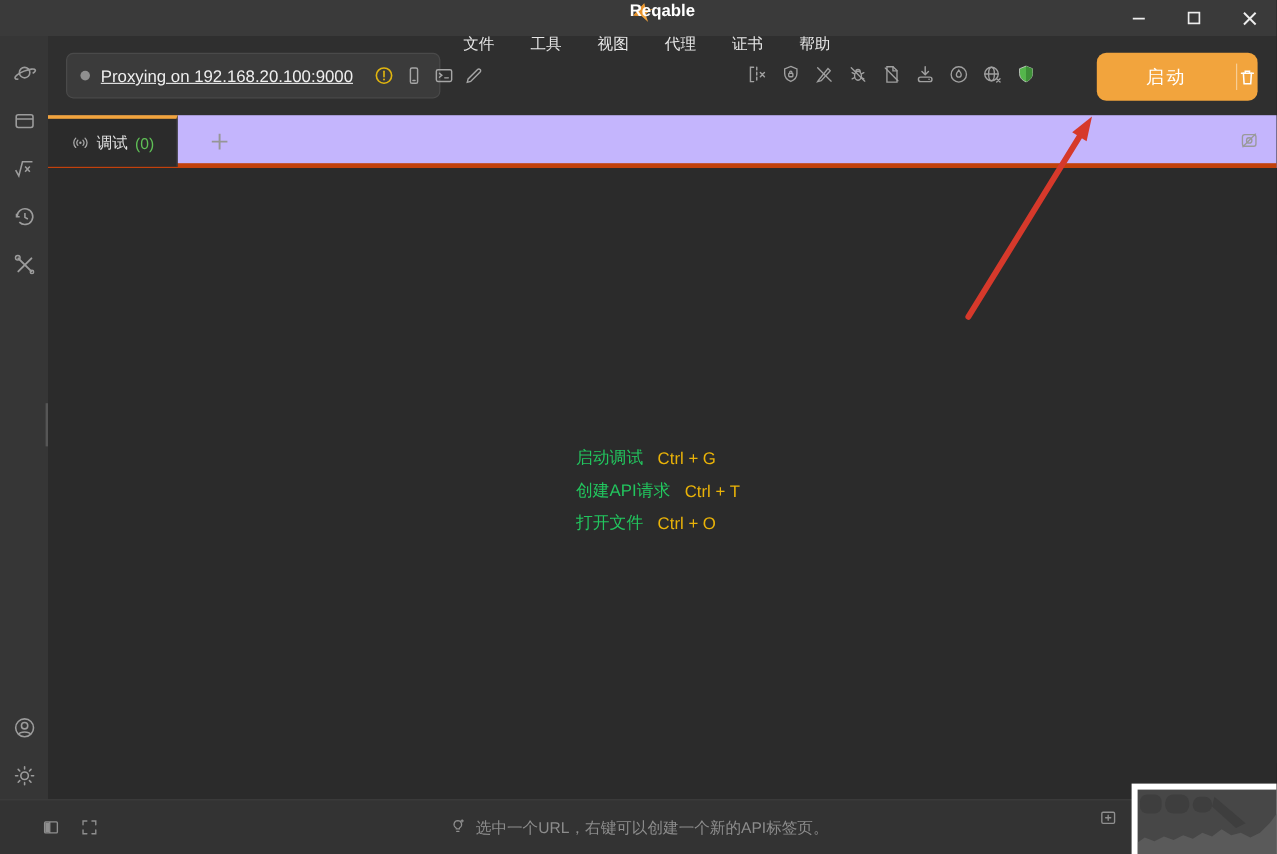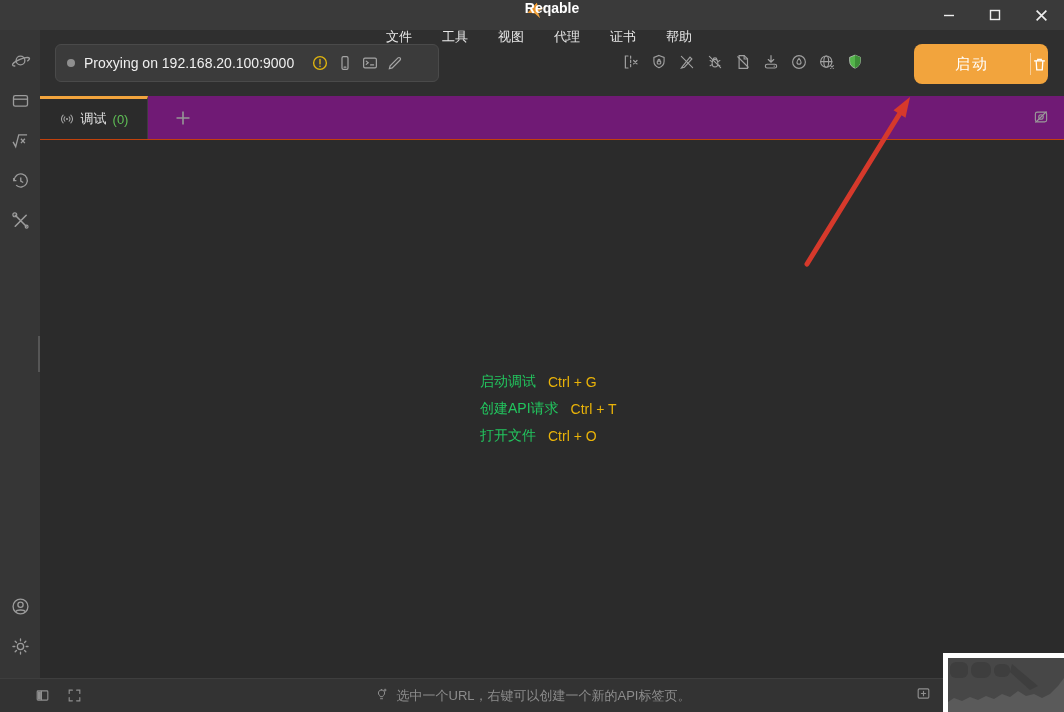--- a/index.html
+++ b/index.html
@@ -17,50 +17,50 @@
   .win-btn { width:46px; height:30px; display:flex; align-items:center; justify-content:center; color:#EDEDED; }
 
   
   .sidebar { position:absolute; left:0; top:30px; width:40px; height:652px; background:#363636; display:flex; flex-direction:column; align-items:center; padding-top:10px; z-index:2; }
   .side-item { width:40px; height:40px; display:flex; align-items:center; justify-content:center; color:#9C9C9C; }
   .side-spacer { flex:1; }
   .drag-handle { position:absolute; right:0px; top:306px; width:2px; height:36px; background:#565656; }
 
   
   .toolbar { position:absolute; left:40px; top:30px; width:1024px; height:66px; background:#2F2F2F; }
-  .proxy-pill { position:absolute; left:15px; top:14px; width:384px; height:38px; background:#3B3B3B; border:1px solid #4A4A4A; border-radius:6px; display:flex; align-items:center; padding:0 11px; }
+  .proxy-pill { position:absolute; left:15px; top:14px; width:312px; height:38px; background:#3B3B3B; border:1px solid #4A4A4A; border-radius:6px; display:flex; align-items:center; padding:0 11px;text-decoration:underline; }
   .proxy-dot { width:8px; height:8px; border-radius:50%; background:#8F8F8F; margin-right:9px; flex:none; }
   .proxy-text { font-size:14px; color:#EFEFEF; white-space:nowrap; margin-right:10px; }
   .pill-icon { width:18px; height:18px; margin-left:7px; color:#A6A6A6; flex:none; }
   .warn { color:#E0B50F; }
   .toolbar-icons { position:absolute; right:200px; top:23px; display:flex; gap:10px; }
   .tb-icon { width:18px; height:18px; color:#A0A0A0; }
   .start-btn { position:absolute; right:16px; top:14px; width:134px; height:40px; background:#F2A43D; border-radius:8px; display:flex; align-items:stretch; cursor:pointer; }
   .start-label { width:117px; display:flex; align-items:center; justify-content:center; color:#FFFFFF; font-size:15px; letter-spacing:2px; }
   .start-divider { width:1px; margin:9px 0; background:rgba(255,255,255,0.45); }
   .start-trash { flex:1; display:flex; align-items:center; justify-content:center; color:#FFFFFF; }
 
   
-  .tabbar { position:absolute; left:40px; top:96px; width:1024px; height:44px; background:#701a75; border-bottom:1px solid #c2410c; }
+  .tabbar { position:absolute; left:40px; top:96px; width:1024px; height:44px; background:#c4b5fd; border-bottom:4px solid #c2410c; }
   .tab-active { position:absolute; left:0; top:0; width:108px; height:43px; background:#2B2B2B; border-top:3px solid #F2A43D; border-right:1px solid #3D3D3D; display:flex; align-items:center; justify-content:center; gap:6px; }
   .tab-icon { width:16px; height:16px; color:#A8A8A8; }
   .tab-label { font-size:13px; color:#E2E2E2; }
   .tab-count { font-size:13px; color:#5FBF56; }
   .add-tab { position:absolute; left:122px; top:0; width:42px; height:43px; display:flex; align-items:center; justify-content:center; color:#969696; }
   .tab-eye { position:absolute; right:14px; top:12px; width:18px; height:18px; color:#9A9A9A; }
 
   
   .content { position:absolute; left:40px; top:140px; width:1024px; height:542px; background:#2B2B2B; }
   .shortcuts { position:absolute; left:440px; top:233px; display:flex; flex-direction:column; gap:9px; }
   .shortcut-row { display:flex; align-items:center; font-size:14px; }
   .shortcut-label { color:#22c55e; }
   .shortcut-keys { color:#eab308; margin-left:12px; }
 
   
-  .statusbar { position:absolute; left:0; bottom:0; width:100%; height:34px; background:#333333; border-top:1px solid #3E3E3E; display:flex; align-items:center; z-index:3; }
+  .statusbar { position:absolute; left:0; bottom:0; width:100%; height:46px; background:#333333; border-top:1px solid #3E3E3E; display:flex; align-items:center; z-index:3; }
   .sb-icon { width:17px; height:17px; color:#8F8F8F; }
   .sb-left { display:flex; gap:15px; margin-left:34px; }
   .sb-tip { position:absolute; left:532px; transform:translateX(-50%); display:flex; align-items:center; gap:6px; color:#8C8C8C; font-size:13px; white-space:nowrap; }
   .sb-float { position:absolute; right:132px; top:6px; width:17px; height:17px; color:#8F8F8F; }
 
   
   .arrow-overlay { position:absolute; left:0; top:0; width:1064px; height:712px; pointer-events:none; z-index:6; }
 
   
   .pip { position:absolute; right:0; bottom:0; width:121px; height:59px; background:#FFFFFF; padding:5px 0 0 5px; z-index:10; }

